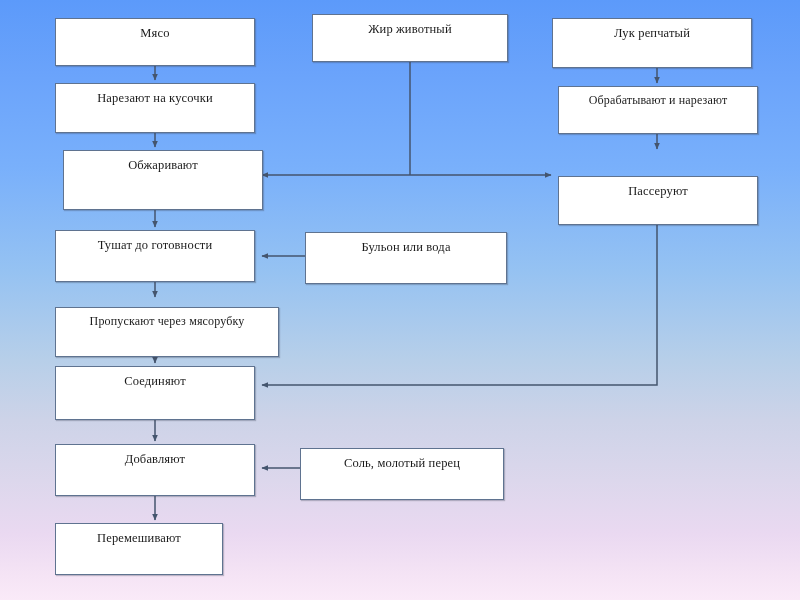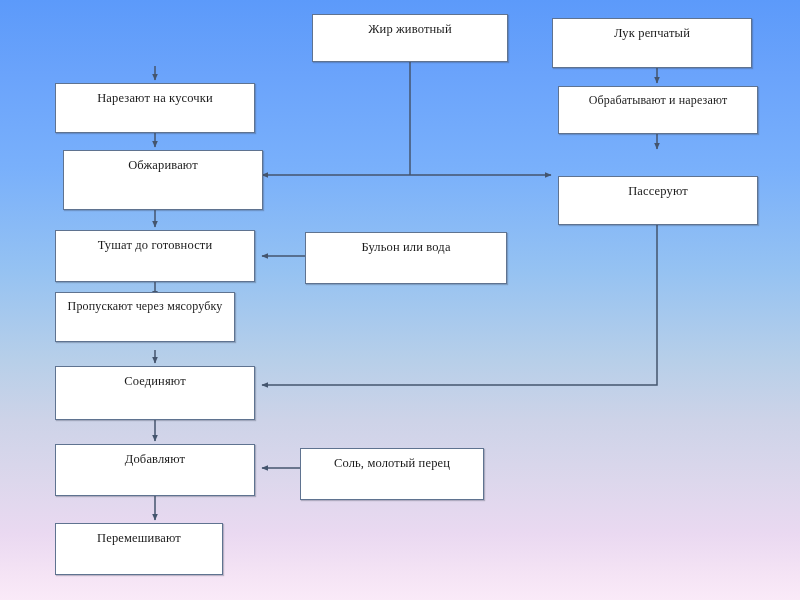--- a/index.html
+++ b/index.html
@@ -87,34 +87,37 @@
       <line x1="410" y1="175" x2="551" y2="175" marker-end="url(#ah)"></line>
 
       <line x1="305" y1="256" x2="262" y2="256" marker-end="url(#ah)"></line>
 
       <path d="M657,201 L657,385 L262,385" marker-end="url(#ah)"></path>
 
       <line x1="300" y1="468" x2="262" y2="468" marker-end="url(#ah)"></line>
     </g>
   </svg>
 
+  <div class="node" style="left:55px; top:18px; width:200px; height:48px;">
+    <span class="label">Мясо</span>
+  </div>
 
   <div class="node" style="left:55px; top:83px; width:200px; height:50px;">
     <span class="label">Нарезают на кусочки</span>
   </div>
 
   <div class="node" style="left:63px; top:150px; width:200px; height:60px;">
     <span class="label">Обжаривают</span>
   </div>
 
   <div class="node" style="left:55px; top:230px; width:200px; height:52px;">
     <span class="label">Тушат до готовности</span>
   </div>
 
-  <div class="node narrow" style="left:55px; top:292px; width:180px; height:50px;font-family:Liberation Serif, serif;">
+  <div class="node narrow" style="left:55px; top:307px; width:224px; height:50px;font-family:Liberation Serif, serif;">
     <span class="label">Пропускают через мясорубку</span>
   </div>
 
   <div class="node" style="left:55px; top:366px; width:200px; height:54px;">
     <span class="label">Соединяют</span>
   </div>
 
   <div class="node" style="left:55px; top:444px; width:200px; height:52px;">
     <span class="label">Добавляют</span>
   </div>
@@ -124,21 +127,21 @@
   </div>
 
   <div class="node" style="left:312px; top:14px; width:196px; height:48px;">
     <span class="label">Жир животный</span>
   </div>
 
   <div class="node" style="left:305px; top:232px; width:202px; height:52px;">
     <span class="label">Бульон или вода</span>
   </div>
 
-  <div class="node" style="left:300px; top:448px; width:184px; height:52px;">
+  <div class="node" style="left:300px; top:448px; width:204px; height:52px;">
     <span class="label">Соль, молотый перец</span>
   </div>
 
   <div class="node" style="left:552px; top:18px; width:200px; height:50px;">
     <span class="label">Лук репчатый</span>
   </div>
 
   <div class="node narrow" style="left:558px; top:86px; width:200px; height:48px;">
     <span class="label">Обрабатывают и нарезают</span>
   </div>

